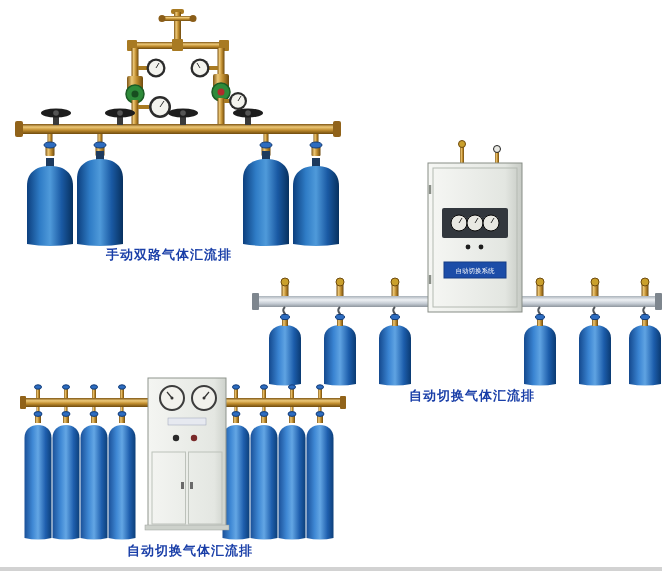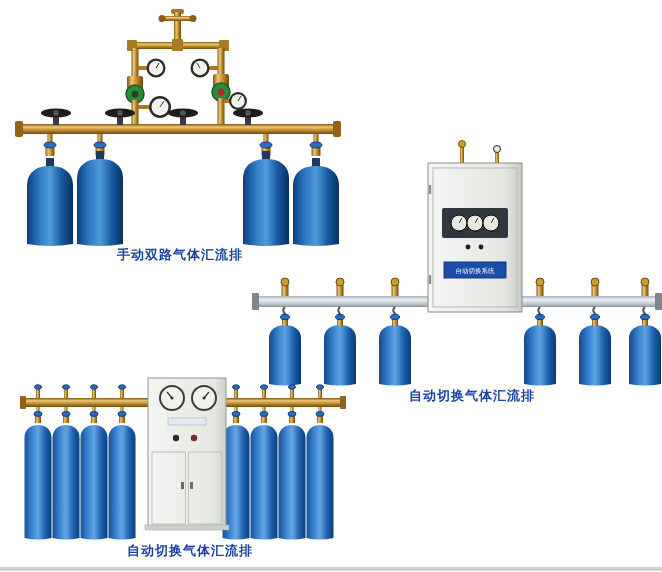--- a/index.html
+++ b/index.html
@@ -159,21 +159,21 @@
     <g>
       <rect x="254" y="145" width="8" height="9" fill="#1d3a5e"></rect>
       <path d="M235,238 L235,173 C235,158 246,153 258,153 C270,153 281,158 281,173 L281,238 Q258,242 235,238 Z" fill="url(#m1cyl)"></path>
     </g>
     <g>
       <rect x="304" y="152" width="8" height="9" fill="#1d3a5e"></rect>
       <path d="M285,238 L285,180 C285,165 296,160 308,160 C320,160 331,165 331,180 L331,238 Q308,242 285,238 Z" fill="url(#m1cyl)"></path>
     </g>
   </svg>
 
-  <div class="product-label" style="left:95px;top:246px">手动双路气体汇流排</div>
+  <div class="product-label" style="left:84px;top:246px">手动双路气体汇流排</div>
 
   <svg class="illus" style="left:252px;top:140px" width="410" height="252" viewBox="0 0 410 252">
     <defs>
       <linearGradient id="m2cyl" x1="0" y1="0" x2="1" y2="0">
         <stop offset="0" stop-color="#14498e"></stop>
           <stop offset="0.3" stop-color="#3a84d2"></stop>
         <stop offset="0.5" stop-color="#5fa3e2"></stop>
           <stop offset="0.78" stop-color="#1c5dab"></stop>
         <stop offset="1" stop-color="#0a3a72"></stop>
       </linearGradient>

